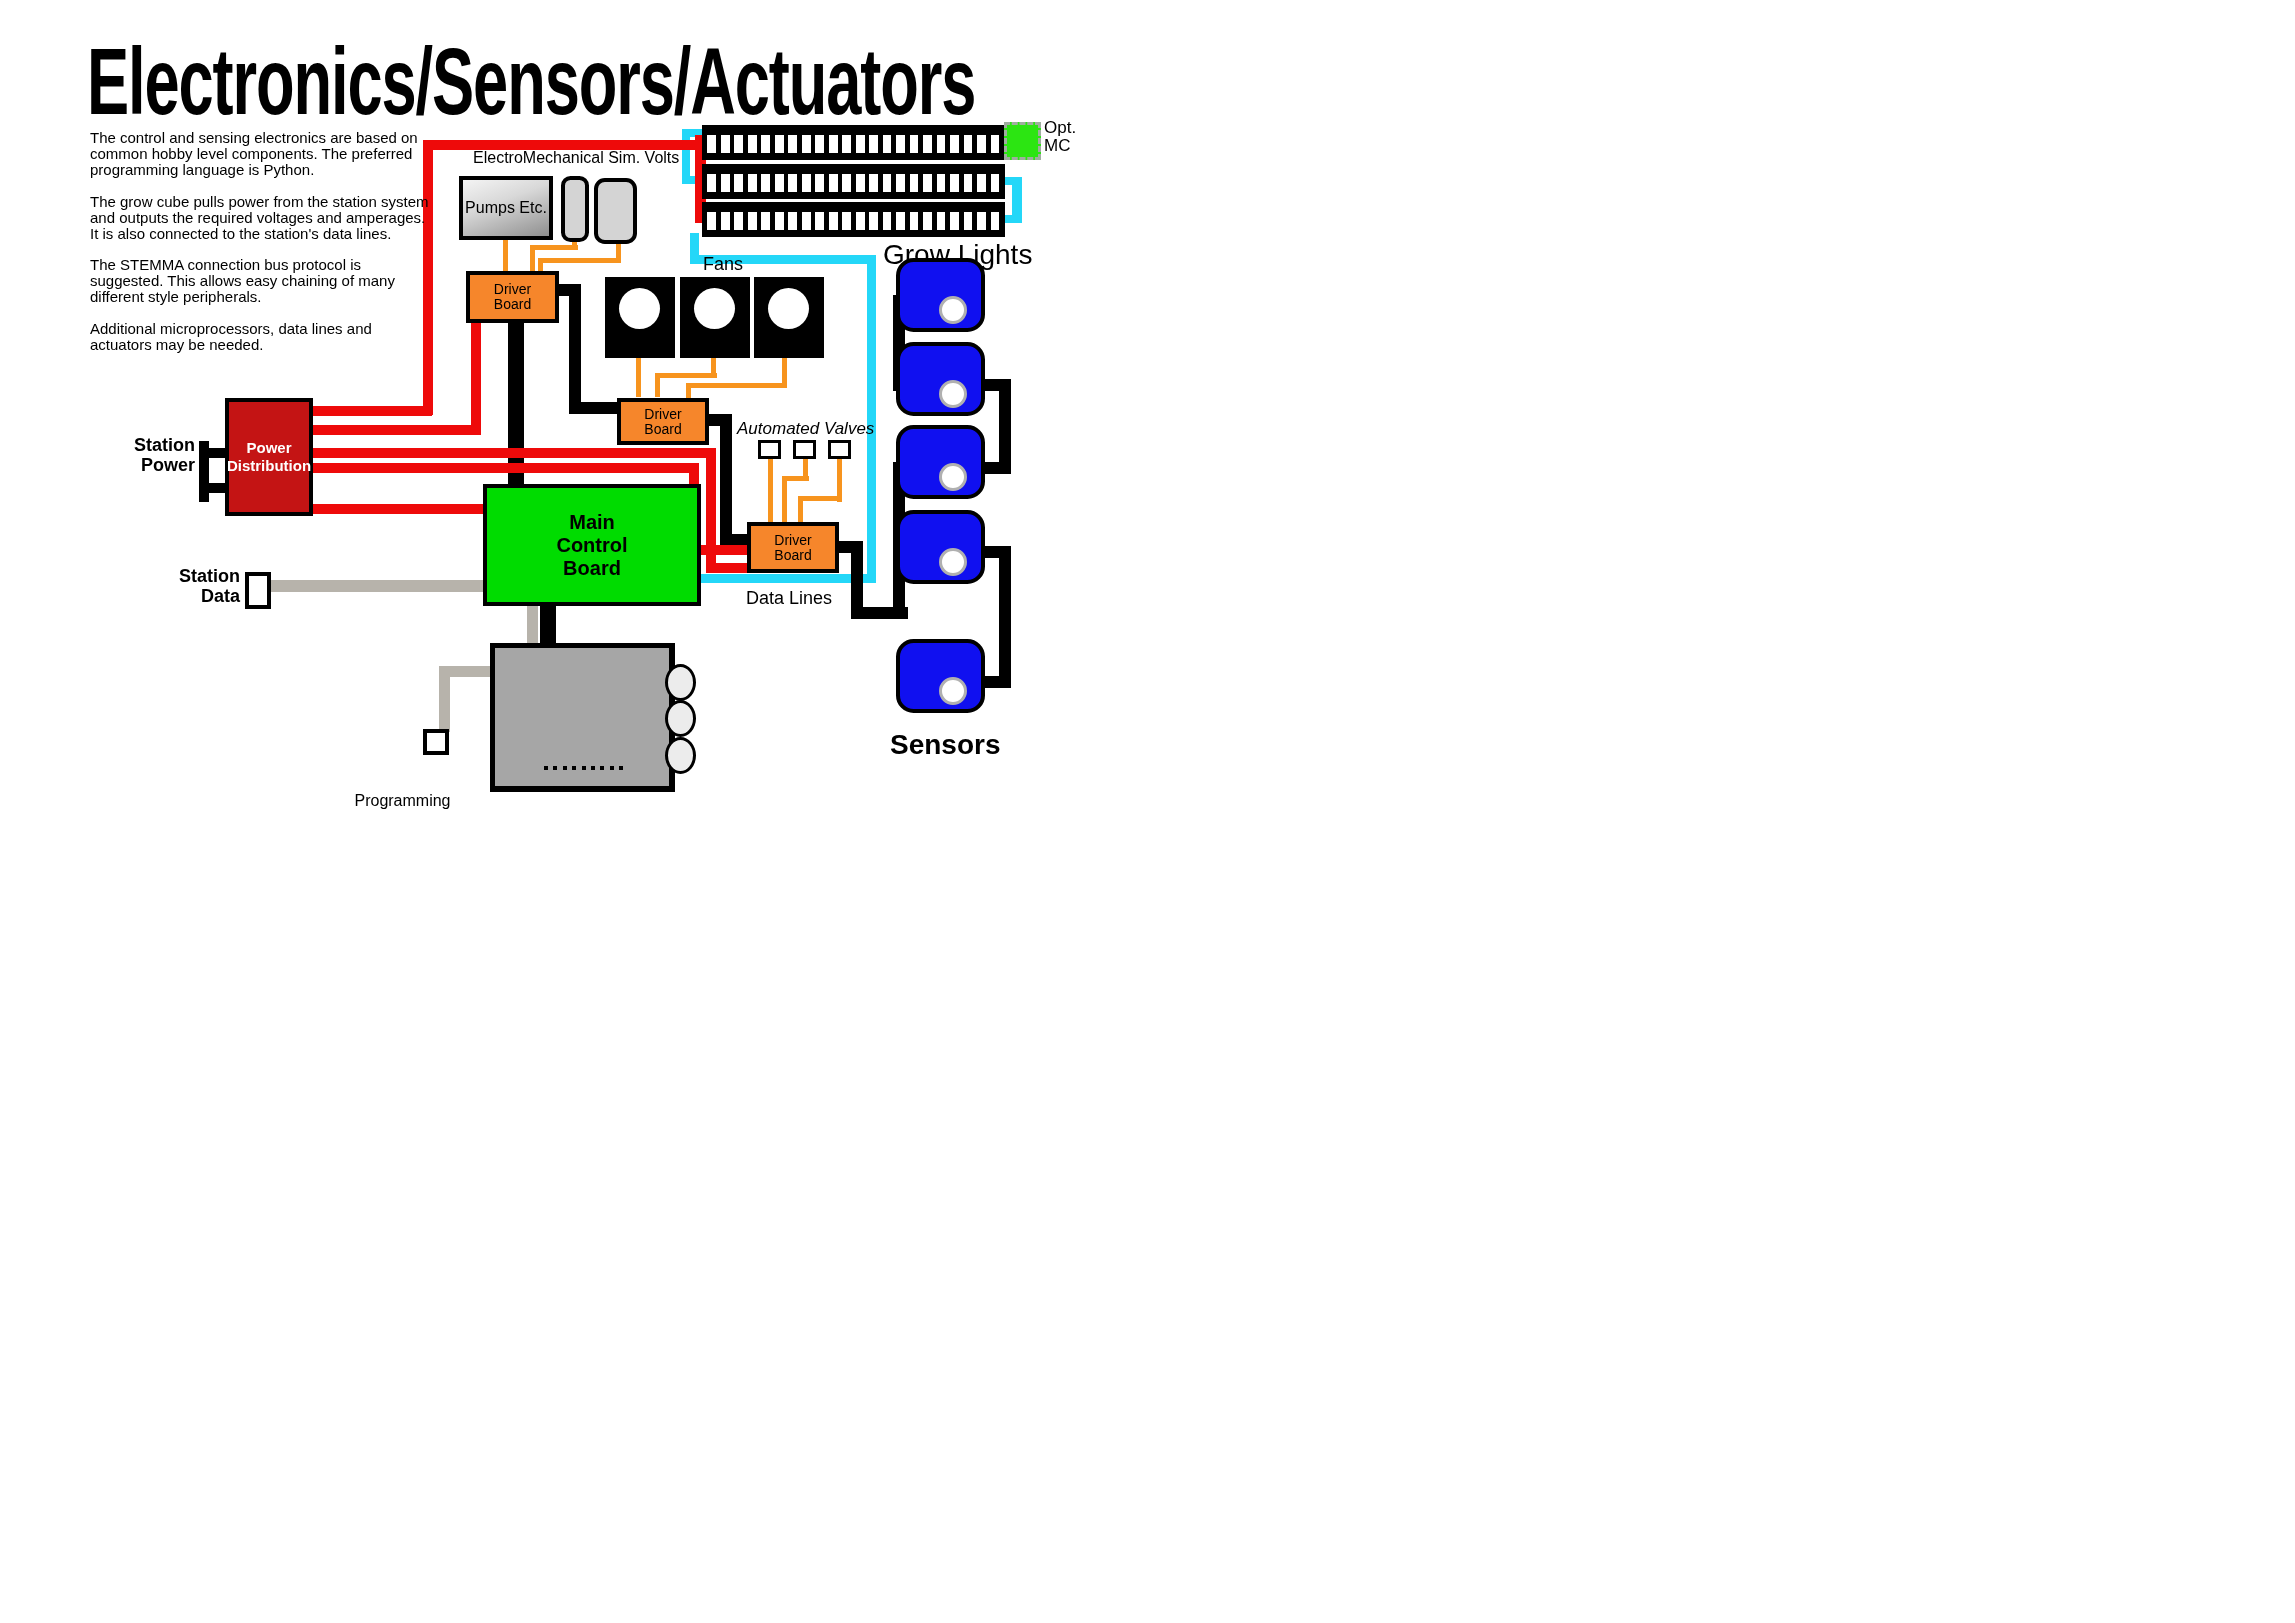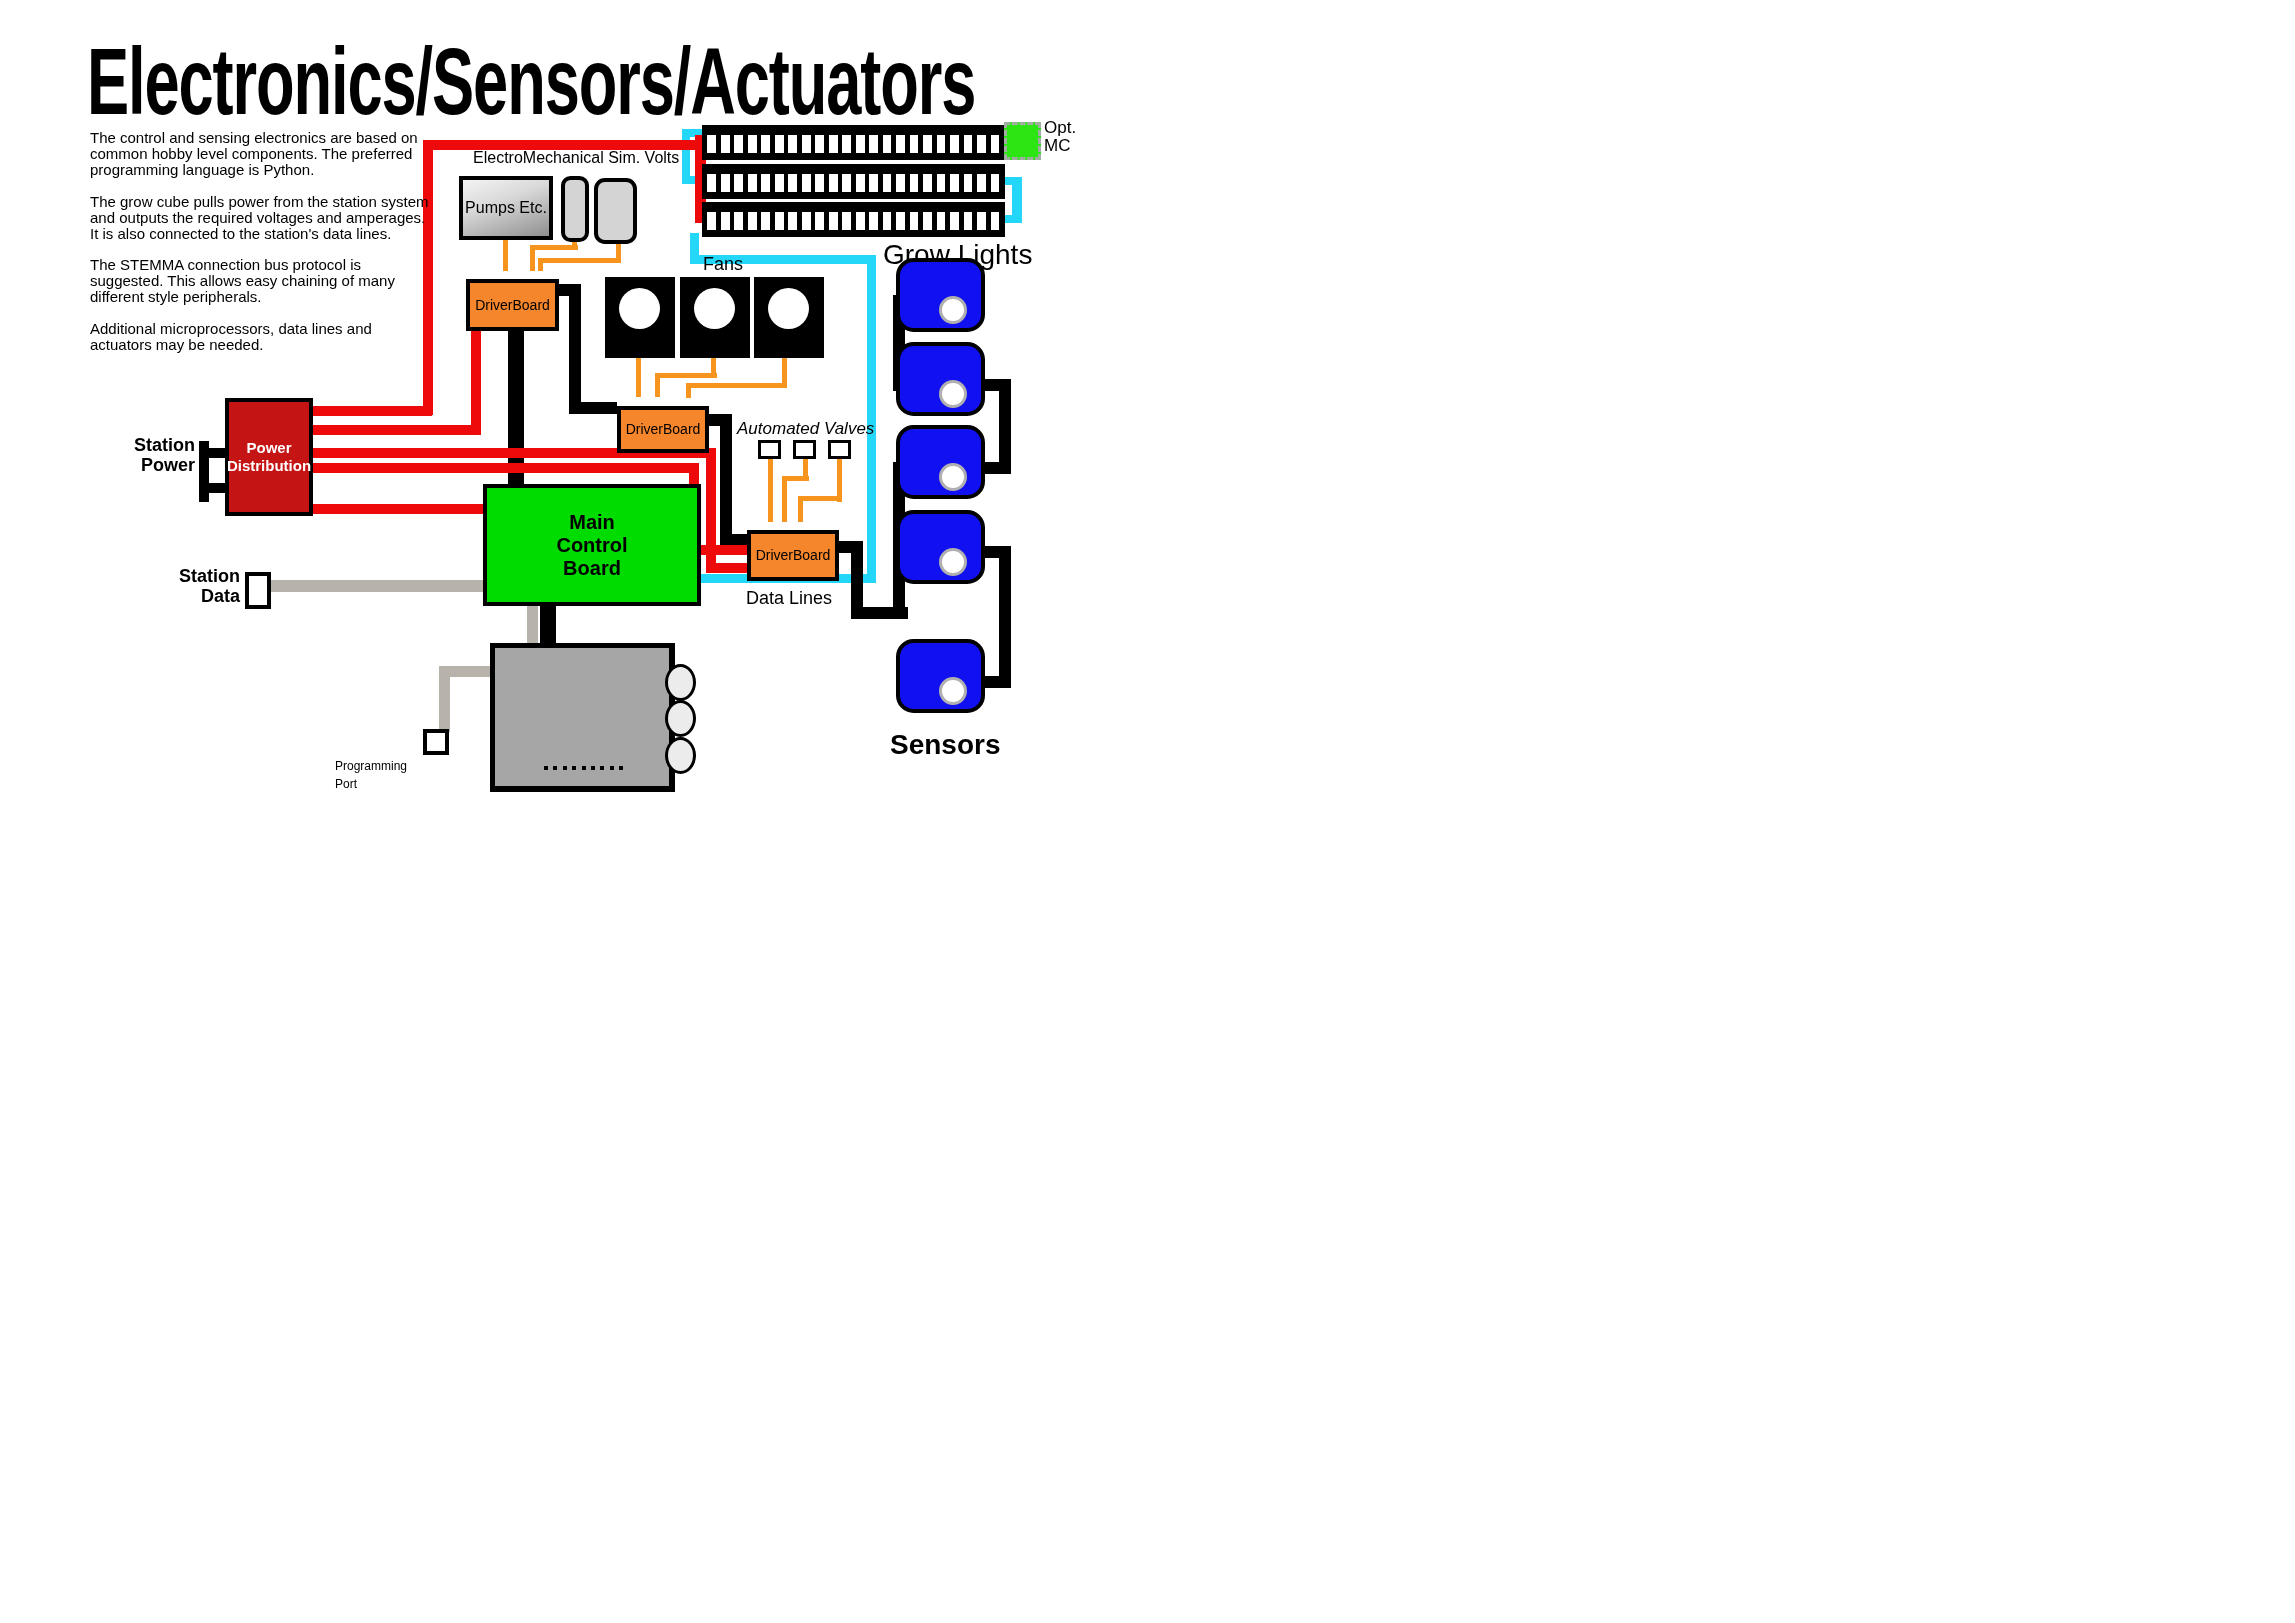--- a/index.html
+++ b/index.html
@@ -35,22 +35,22 @@
 
   #emv-label{position:absolute;left:473px;top:149px;font-size:16px;}
   #pumps{position:absolute;left:459px;top:176px;width:94px;height:64px;border:4px solid #000;
          box-sizing:border-box;background:linear-gradient(160deg,#f4f4f4 0%,#d8d8d8 40%,#8f8f8f 100%);
          display:flex;align-items:center;justify-content:center;font-size:16px;}
   .device{position:absolute;background:#d4d4d4;border:4.7px solid #000;box-sizing:border-box;}
   #device1{left:561px;top:176px;width:28px;height:66px;border-radius:9.5px;}
   #device2{left:594px;top:178px;width:43px;height:66px;border-radius:10.8px;}
 
   .driver{position:absolute;background:#f6862b;border:4px solid #000;box-sizing:border-box;
-          display:flex;flex-direction:row;align-items:center;justify-content:center;
-          font-size:14px;line-height:15px;margin-top:8px;}
+          display:flex;flex-direction:column;align-items:center;justify-content:center;
+          font-size:14px;line-height:15px;}
   #driver1{left:466px;top:271px;width:93px;height:52px;}
   #driver2{left:617px;top:398px;width:92px;height:47px;}
   #driver3{left:747px;top:522px;width:92px;height:51px;}
 
   #fans-row{position:absolute;left:605px;top:277px;width:223px;height:81px;display:flex;gap:4.7px;}
   .fan{position:relative;width:70px;height:81px;background:#000;flex:0 0 auto;}
   .fan-blade{position:absolute;left:14px;top:10.8px;width:41px;height:41px;border-radius:50%;background:#fff;}
   #fans-label{position:absolute;left:703px;top:254px;font-size:18px;}
 
   #valves-label{position:absolute;left:737px;top:419px;font-size:17px;font-style:italic;}
@@ -71,22 +71,22 @@
   #stemma{position:absolute;left:508px;top:321px;width:16px;height:164px;background:#000;}
   #stemma-label{position:absolute;left:-31px;top:82px;width:149px;text-align:center;color:#fff;
        font-size:13px;font-weight:bold;letter-spacing:0.7px;transform:rotate(-90deg);white-space:nowrap;}
 
   #station-data-label{position:absolute;left:139px;top:567px;width:101px;text-align:right;
        font-size:18px;font-weight:bold;line-height:19.6px;}
   #sd-square{position:absolute;left:245px;top:572px;width:26px;height:37px;background:#fff;
        border:4px solid #000;box-sizing:border-box;}
   #pp-square{position:absolute;left:423px;top:729px;width:26px;height:26px;background:#fff;
        border:4px solid #000;box-sizing:border-box;}
-  #pp-label{position:absolute;left:335px;top:758px;width:135px;
-       font-size:12px;line-height:17.6px;}
+  #pp-label{position:absolute;left:335px;top:792px;width:135px;text-align:center;
+       font-size:16px;line-height:17.6px;}
 
   #data-lines-label{position:absolute;left:746px;top:588px;font-size:18px;}
 
   #sensor-stack{position:absolute;left:896px;top:258px;width:89px;height:473px;}
   .sensor{position:absolute;left:0;width:89px;height:74px;background:#1010f0;
           border:4.7px solid #000;border-radius:17.6px;box-sizing:border-box;}
   .sensor:nth-of-type(1){top:0;}
   .sensor:nth-of-type(2){top:84px;}
   .sensor:nth-of-type(3){top:167px;}
   .sensor:nth-of-type(4){top:252px;}

